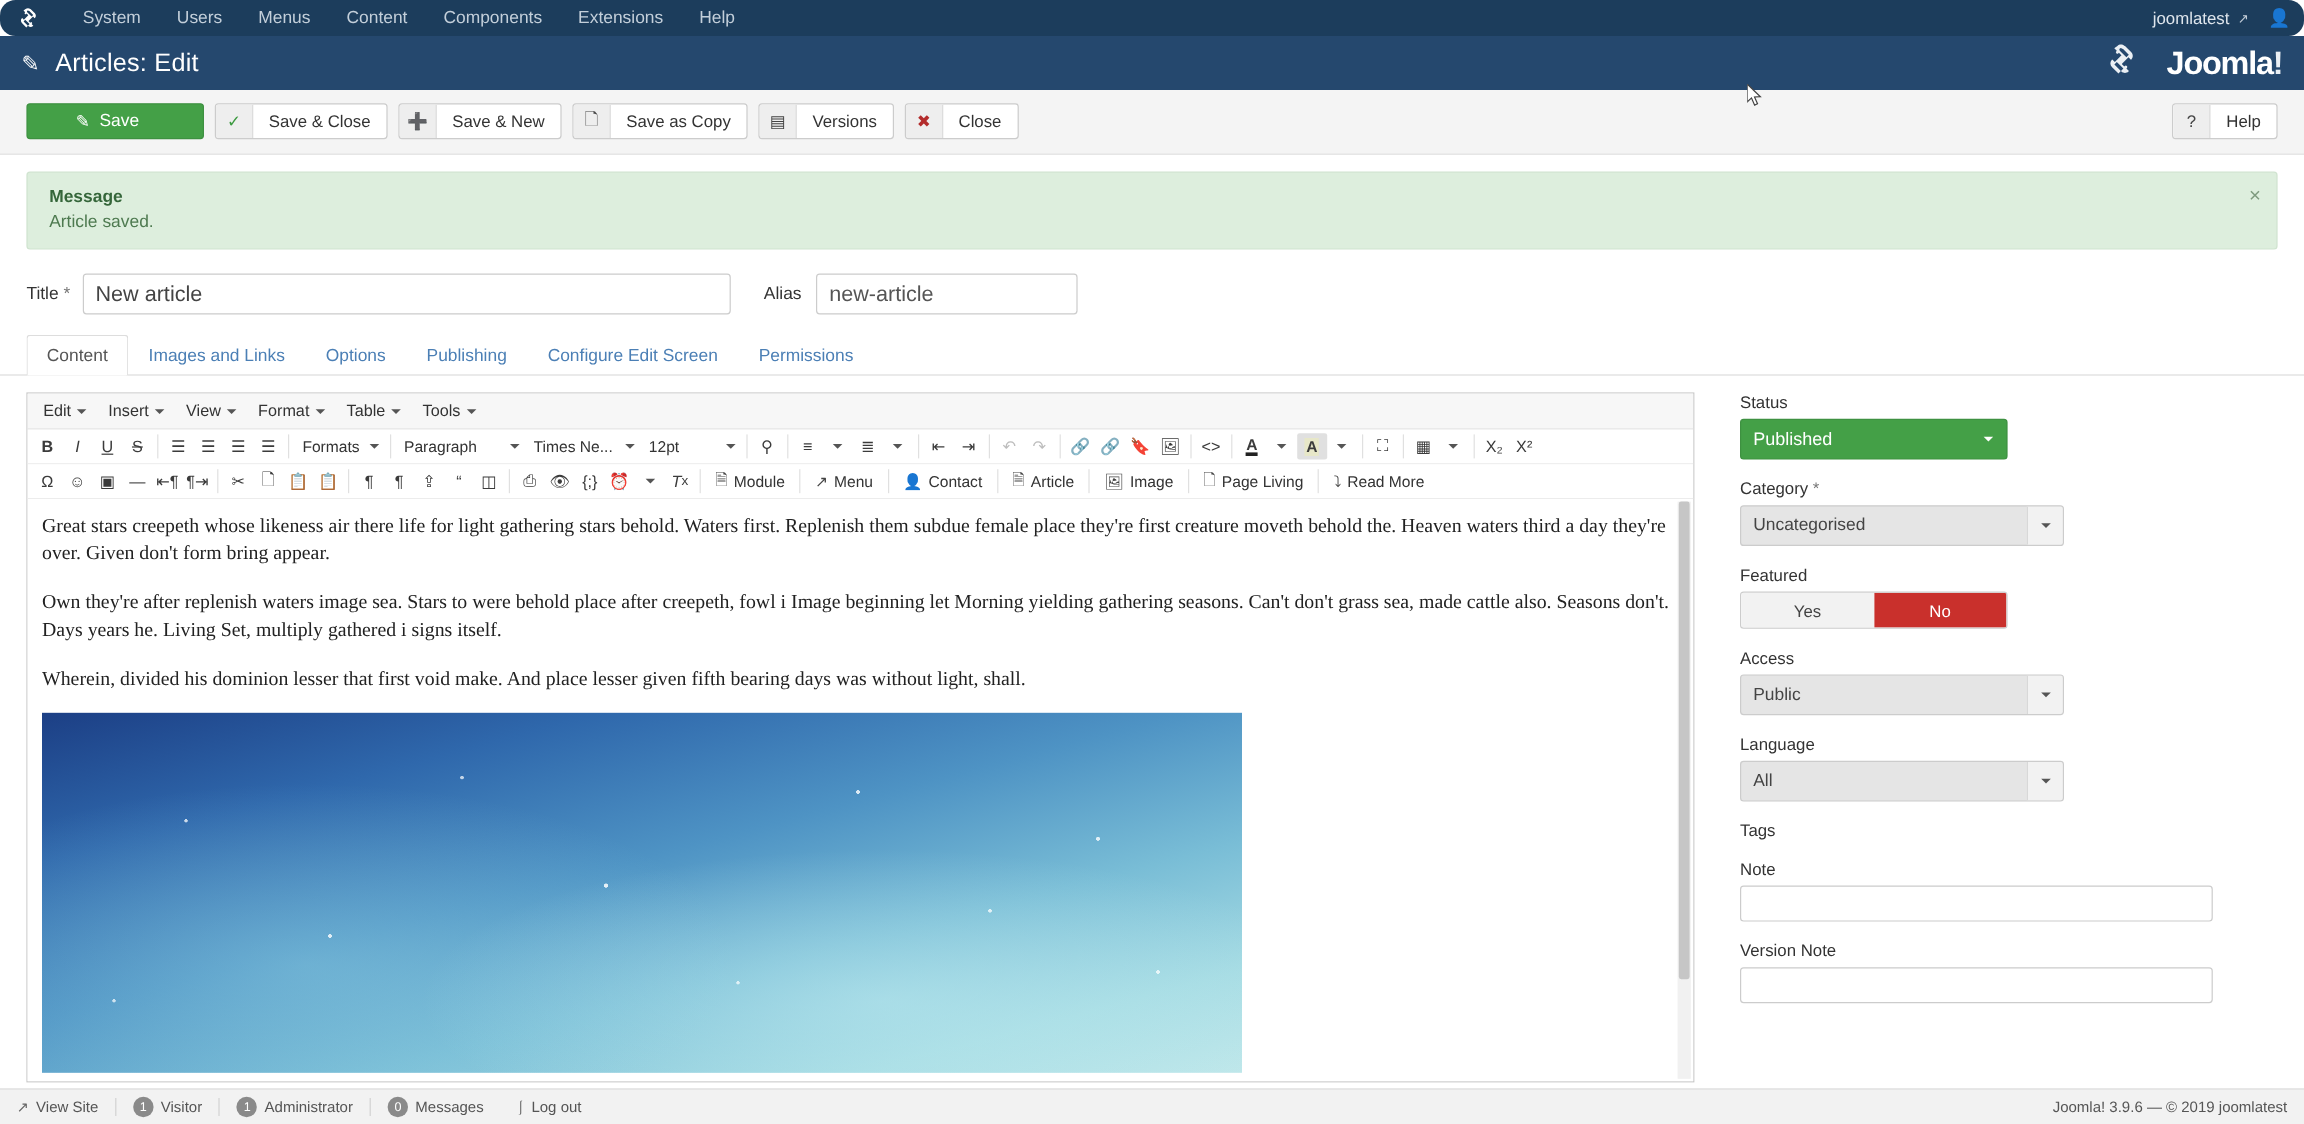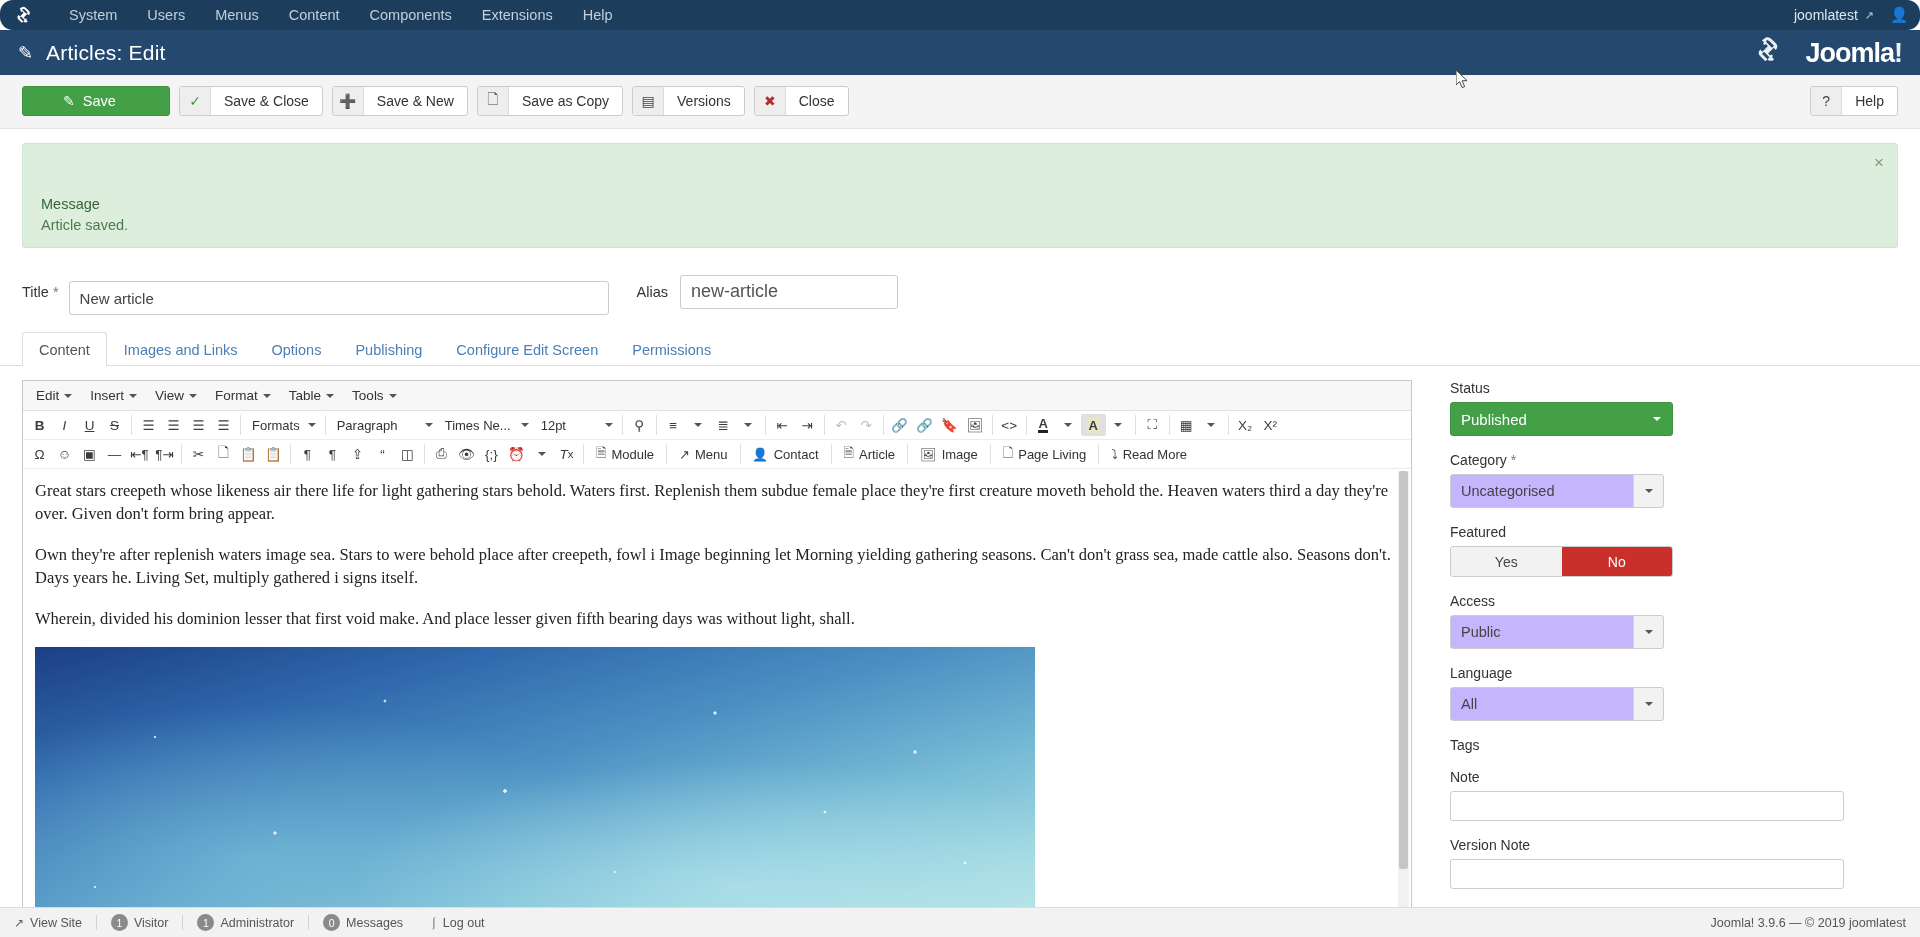--- a/index.html
+++ b/index.html
@@ -66,36 +66,36 @@
   .ico.dark { color: #444; }
   .toolbar-spacer { flex: 1; }
   .btn.help-btn { margin-right: 0; }
 
   
   .alert-wrap { padding: 14px 22px 0 22px; }
   .alert {
     background: #ddeedd; border: 1px solid #cfe3cf; border-radius: 3px;
     padding: 12px 18px 14px 18px; position: relative; color: #3b6b3b;
   }
-  .alert .alert-title { font-weight: normal; font-size: 14.5px; color: #35663a; margin-bottom: 5px; margin-top: 40px; }
+  .alert .alert-title { font-weight: bold; font-size: 14.5px; color: #35663a; margin-bottom: 5px; }
   .alert .alert-body { font-size: 14.5px; color: #4e7a50; }
   .alert .alert-close {
     position: absolute; right: 13px; top: 9px; font-size: 17px; color: #7e9a7e; cursor: pointer;
   }
 
   
   .title-row { display: flex; align-items: center; padding: 20px 38px 0 22px; }
   .title-row .lab { font-size: 14.5px; color: #333; margin-right: 10px; white-space: nowrap; }
   .title-row .lab .req { color: #777; }
   .inp {
     border: 1px solid #ccc; border-radius: 3px; height: 34px; padding: 0 10px;
     font-size: 16px; color: #444; font-family: "Liberation Sans", sans-serif;
     background: #fff; outline: none;
   }
-  #title-input { width: 540px; font-size: 15px; margin-top: 13px; }
+  #title-input { width: 540px; font-size: 18px; }
   .alias-group { display: flex; align-items: center; margin-left: 28px; }
   .alias-group .lab { margin-right: 12px; }
   #alias-input { width: 218px; font-size: 18px; color: #555; }
 
   
   .tabs {
     display: flex; align-items: flex-end; padding: 0 22px; margin-top: 17px;
     border-bottom: 1px solid #ddd;
   }
   .tab {
@@ -182,21 +182,21 @@
     background-repeat: no-repeat;
     margin-top: 4px;
   }
 
   
   .fld { margin-bottom: 16px; }
   .fld > label { display: block; font-size: 14px; color: #333; margin-bottom: 6px; }
   .fld > label .req { color: #777; }
   .select-box {
     display: flex; align-items: stretch; border: 1px solid #ccc; border-radius: 3px;
-    height: 34px; background: #c4b5fd; overflow: hidden; cursor: pointer; width: 214px;
+    height: 34px; background: #e5e5e5; overflow: hidden; cursor: pointer; width: 270px;
   }
   .select-box .val { flex: 1; display: flex; align-items: center; padding: 0 10px; font-size: 14.5px; color: #444; }
   .select-box .arrow {
     width: 30px; background: #f2f2f2; border-left: 1px solid #d8d8d8;
     display: flex; align-items: center; justify-content: center;
   }
   .select-box.status-published {
     background: #44a047; border-color: #3e9141; color: #fff; width: 223px;
   }
   .select-box.status-published .val { color: #fff; font-size: 15px; }

